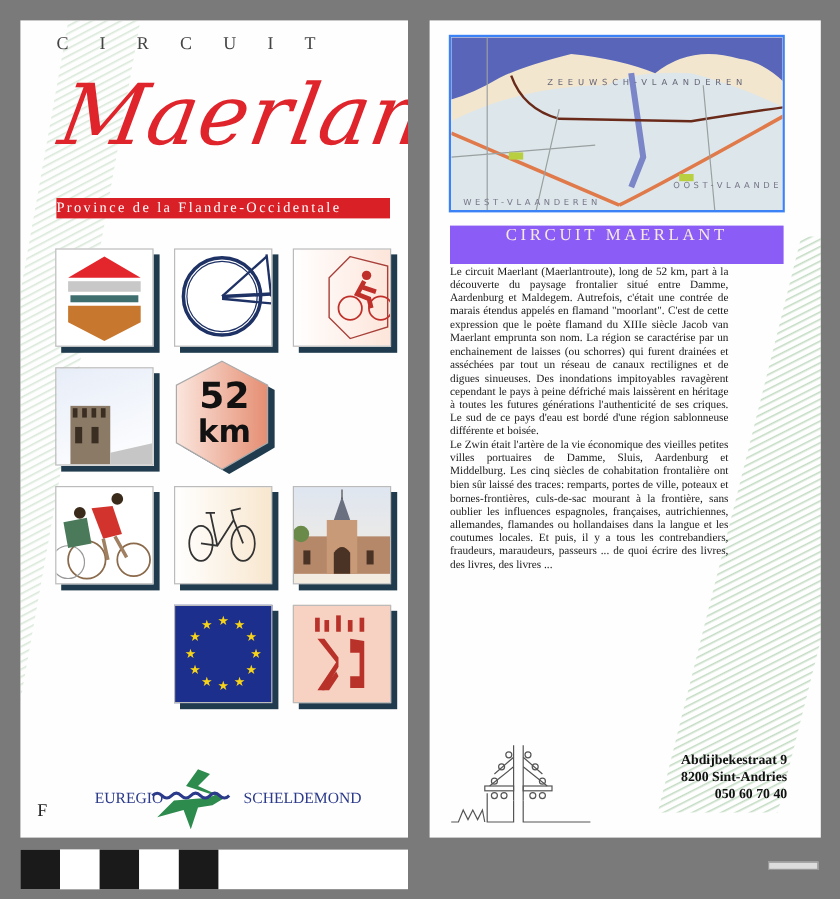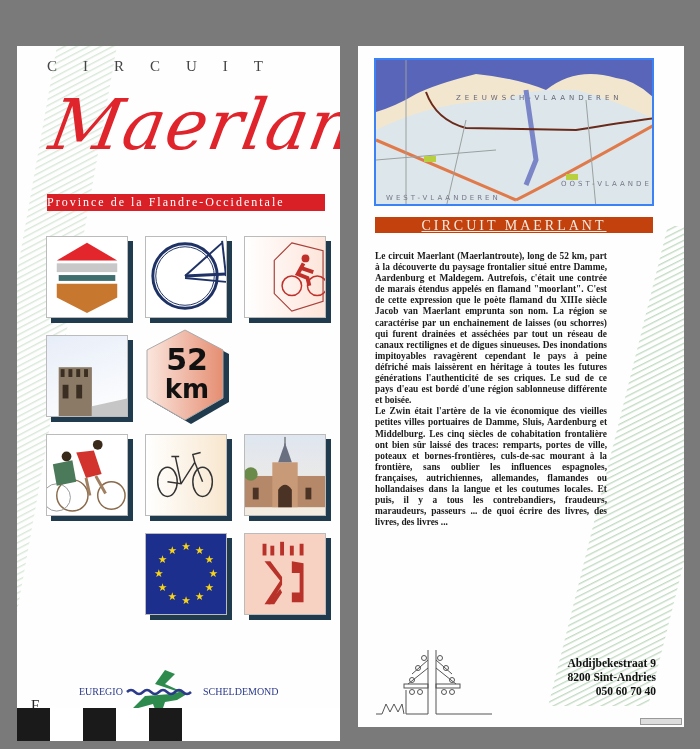--- a/index.html
+++ b/index.html
@@ -1,17 +1,17 @@
 <!DOCTYPE html>
 <html><head>
 <meta charset="utf-8">
 <style>
   * { box-sizing: border-box; margin: 0; padding: 0; }
   html, body { width: 700px; height: 749px; background: #7a7a7a; overflow: hidden; font-family: "Liberation Serif", serif; }
-  .page { position: absolute; background: #fefefe; overflow: hidden; margin-top: 29px; }
+  .page { position: absolute; background: #fefefe; overflow: hidden; }
   #left-page { left: 17px; top: 17px; width: 323px; height: 681px; }
   #right-page { left: 358px; top: 17px; width: 326px; height: 681px; }
 
   
   .hatch { position: absolute; pointer-events: none; }
   .hatch-lines {
     background: repeating-linear-gradient(150deg, rgba(110,170,110,0.0) 0px, rgba(110,170,110,0.0) 3px, rgba(120,175,120,0.55) 4px, rgba(110,170,110,0.0) 6px);
   }
 
   .circuit-word { position: absolute; left: 30px; top: 12px; width: 280px; font-size: 15px; letter-spacing: 26px; color: #444; font-family: "Liberation Serif", serif; }
@@ -21,26 +21,26 @@
   .tile { position: absolute; width: 82px; height: 82px; background: #fff; border: 1px solid #bbb; box-shadow: 5px 5px 0 #1f3b4d; overflow: hidden; }
   .tile svg { width: 100%; height: 100%; display: block; }
 
   .hex52 { position: absolute; left: 128px; top: 282px; width: 84px; height: 96px; }
   .hex52 svg { position: absolute; left: 0; top: 0; }
   .hex52 .num { position: absolute; left: 0; width: 84px; text-align: center; font-family: "DejaVu Sans", sans-serif; font-weight: bold; color: #111; }
   .hex52 .n1 { top: 14px; font-size: 30px; }
   .hex52 .n2 { top: 46px; font-size: 26px; text-align: center; }
 
   .euregio { position: absolute; left: 62px; top: 618px; width: 220px; height: 60px; }
-  .euregio .lbl { position: absolute; top: 22px; font-size: 10px; color: #2b3a8a; font-family: "Liberation Serif", serif; }
+  .euregio .lbl { position: absolute; top: 22px; font-size: 13px; color: #2b3a8a; font-family: "Liberation Serif", serif; }
   .letter-f { position: absolute; left: 14px; top: 651px; font-size: 15px; color: #222; }
 
   .map { position: absolute; left: 16px; top: 12px; width: 280px; height: 148px; border: 2px solid #3b82f6; overflow: hidden; }
-  .banner { position: absolute; left: 17px; top: 171px; width: 278px; height: 16px; background: #c2410c; color: #f5e9e0; font-size: 14px; letter-spacing: 3px; text-align: center; line-height: 18px; text-decoration: underline; }
-  .body-text { position: absolute; left: 17px; top: 205px; width: 232px; font-size: 9.4px; line-height: 11.1px; color: #1a1a1a; text-align: justify; font-weight: bold; font-family: "Liberation Serif", serif; }
+  .banner { position: absolute; left: 17px; top: 171px; width: 278px; height: 32px; background: #8b5cf6; color: #f5e9e0; font-size: 14px; letter-spacing: 3px; text-align: center; line-height: 18px; }
+  .body-text { position: absolute; left: 17px; top: 205px; width: 232px; font-size: 9.4px; line-height: 11.1px; color: #1a1a1a; text-align: justify; font-weight: normal; font-family: "Liberation Serif", serif; }
   .body-text p { margin: 0; }
 
   .tree-logo { position: absolute; left: 14px; top: 600px; width: 120px; height: 70px; }
   .address { position: absolute; right: 28px; top: 610px; text-align: right; font-size: 11.5px; font-weight: bold; color: #111; line-height: 14px; }
 
   .colorbar { position: absolute; left: 17px; top: 708px; width: 323px; height: 33px; background: #fff; display: flex; }
   .colorbar .b { width: 33px; height: 33px; }
   .label-sticker { position: absolute; left: 640px; top: 718px; width: 42px; height: 7px; background: #ddd; border: 1px solid #999; font-size: 4px; color: #444; line-height: 5px; text-align: center; font-family: "Liberation Sans", sans-serif; }
 </style>
 </head>

